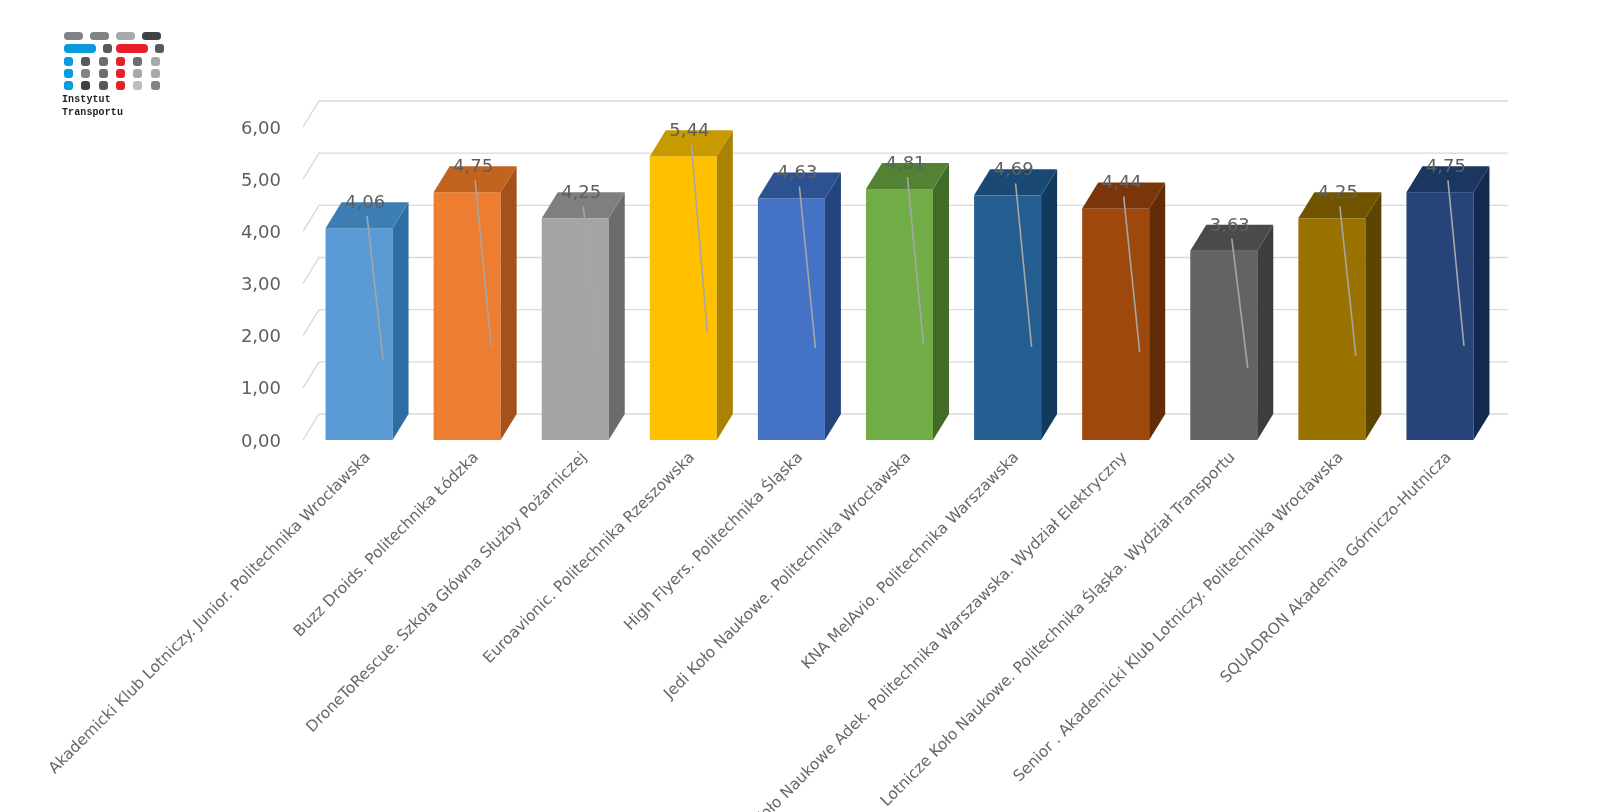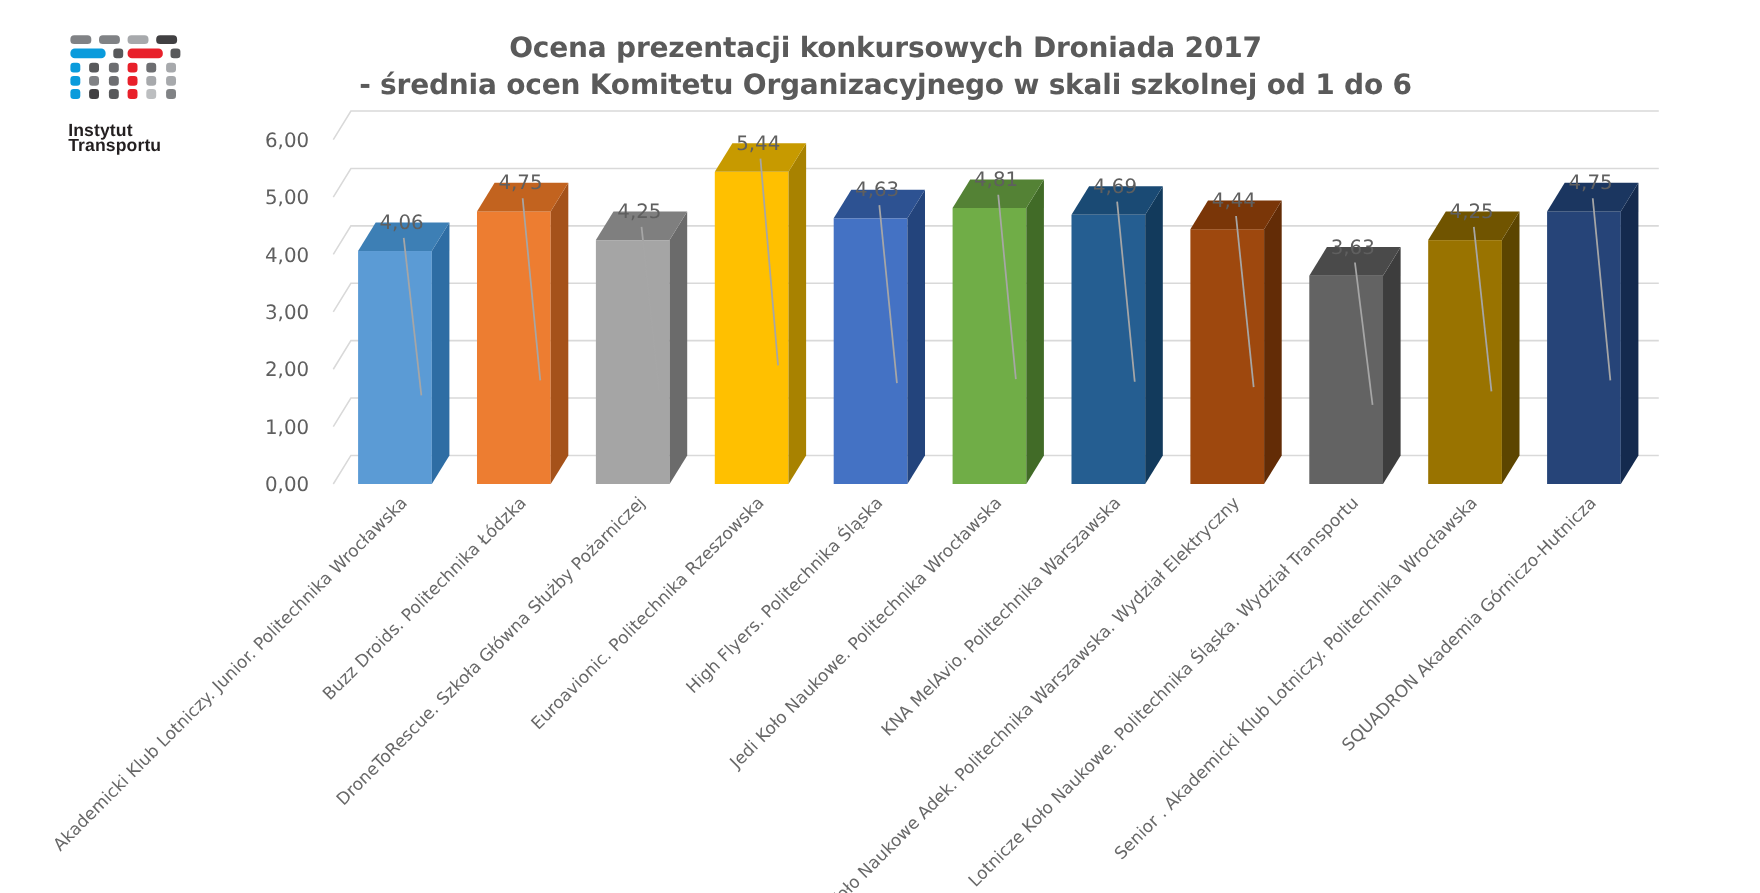--- a/index.html
+++ b/index.html
@@ -10,23 +10,23 @@
     font-family:"DejaVu Sans", sans-serif;
     overflow:hidden;
     position:relative;
   }
   #stage{position:absolute;left:0;top:0;width:1600px;height:812px;}
 
   
   #logo{position:absolute;left:62px;top:30px;width:110px;}
   #logo .grid{display:block;}
   #logo .cap{
-    margin-top:22px;
-    font-family:Liberation Sans, sans-serif;
-    font-size:16px;line-height:12.5px;
+    margin-top:2px;
+    font-family:Liberation Mono, monospace;
+    font-size:10px;line-height:12.5px;
     color:#231f20;font-weight:600;letter-spacing:0.1px;
   }
 
   
   #title{
     position:absolute;left:300px;top:28px;width:1010px;
     text-align:center;
     font-family:"DejaVu Sans", sans-serif;
     font-weight:bold;
     font-size:25.5px;
@@ -96,24 +96,20 @@
       <rect x="54" y="51" width="9" height="9" rx="3" fill="#e8202a"></rect>
       <rect x="71" y="51" width="9" height="9" rx="3" fill="#bcbec0"></rect>
       <rect x="89" y="51" width="9" height="9" rx="3" fill="#808285"></rect>
     </svg>
     <div class="cap">
       <div>Instytut</div>
       <div>Transportu</div>
     </div>
   </div>
 
-  <div id="title">
-    <div>Ocena prezentacji konkursowych Droniada 2017</div>
-    <div>- średnia ocen Komitetu Organizacyjnego w skali szkolnej od 1 do 6</div>
-  </div>
 
   <svg id="chart" viewBox="0 0 1600 812">
     <g id="grid-layer">
         <path d="M 303 440 L 319 414 L 1508 414" fill="none" stroke="#d9d9d9" stroke-width="1.4"></path>
         <path d="M 303 387.8333333333333 L 319 361.8333333333333 L 1508 361.8333333333333" fill="none" stroke="#d9d9d9" stroke-width="1.4"></path>
         <path d="M 303 335.6666666666667 L 319 309.6666666666667 L 1508 309.6666666666667" fill="none" stroke="#d9d9d9" stroke-width="1.4"></path>
         <path d="M 303 283.5 L 319 257.5 L 1508 257.5" fill="none" stroke="#d9d9d9" stroke-width="1.4"></path>
         <path d="M 303 231.33333333333334 L 319 205.33333333333334 L 1508 205.33333333333334" fill="none" stroke="#d9d9d9" stroke-width="1.4"></path>
         <path d="M 303 179.16666666666663 L 319 153.16666666666663 L 1508 153.16666666666663" fill="none" stroke="#d9d9d9" stroke-width="1.4"></path>
         <path d="M 303 127 L 319 101 L 1508 101" fill="none" stroke="#d9d9d9" stroke-width="1.4"></path>

